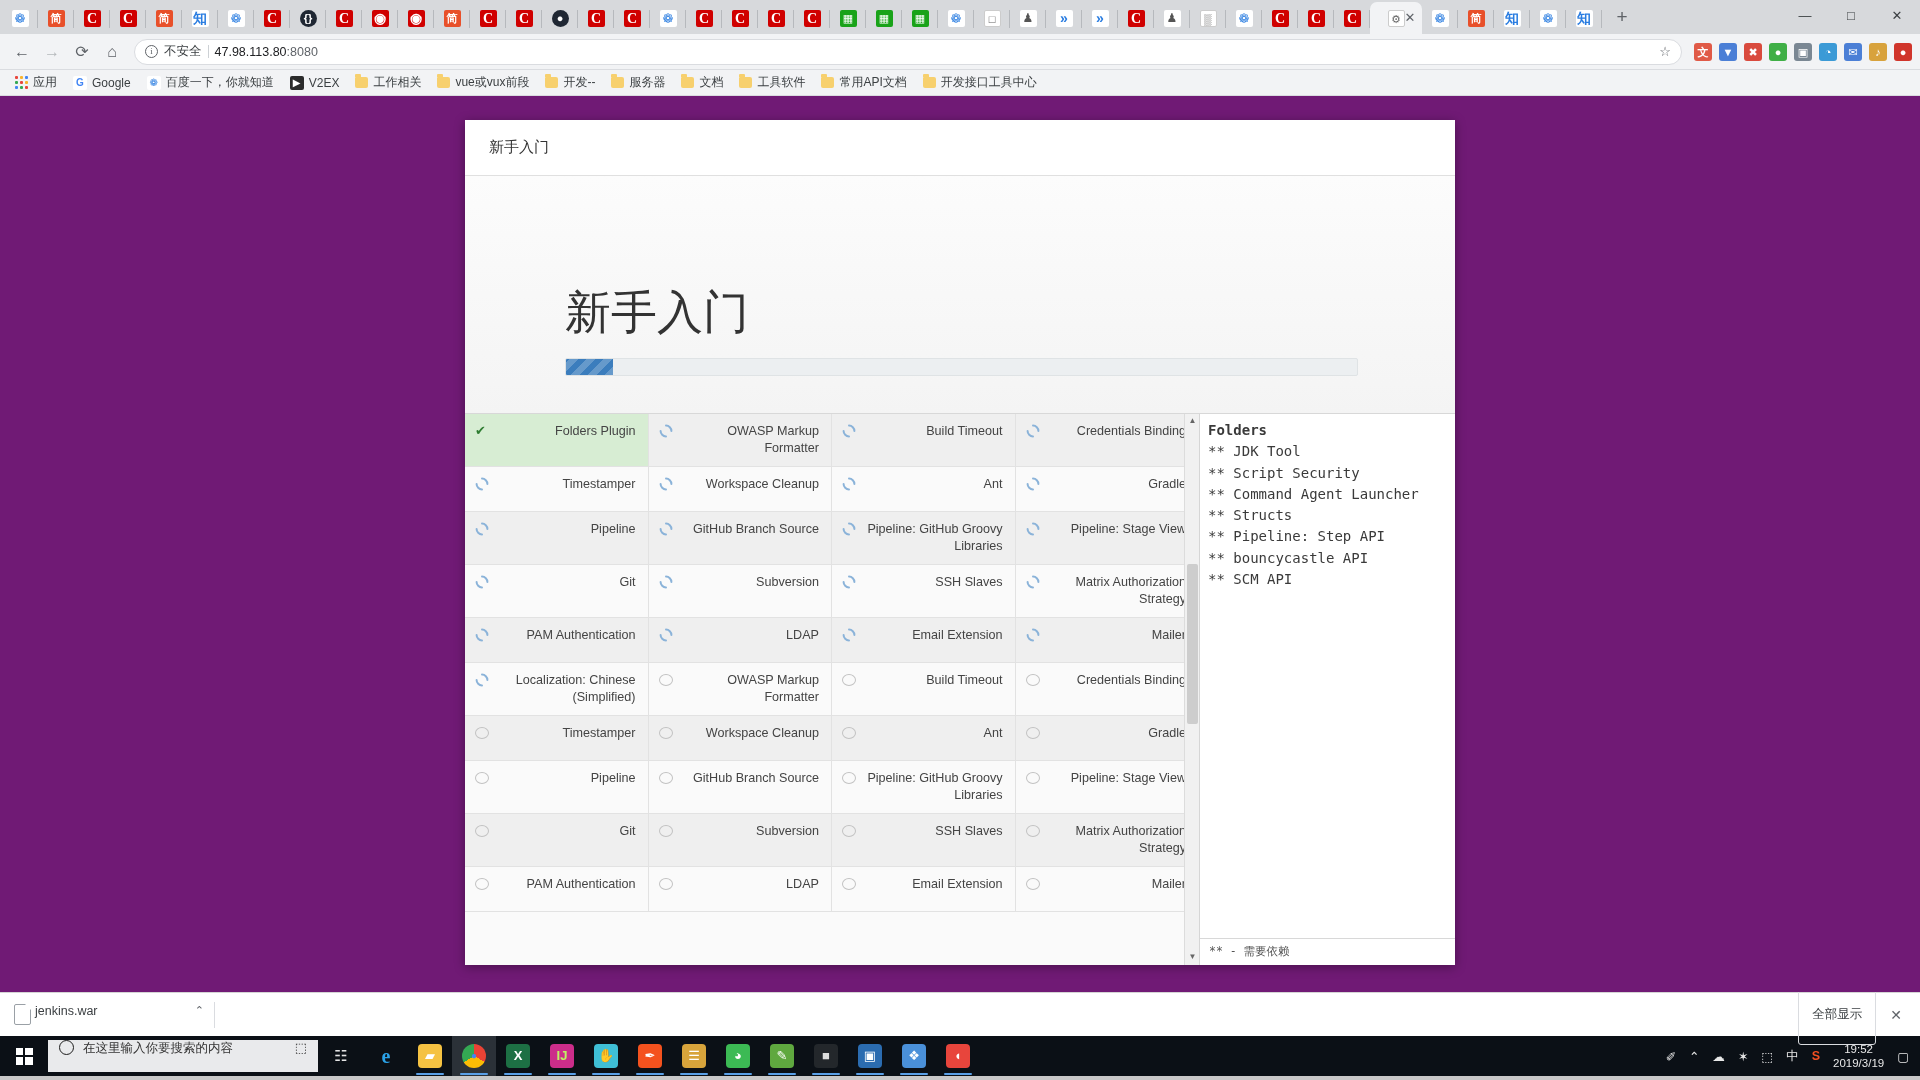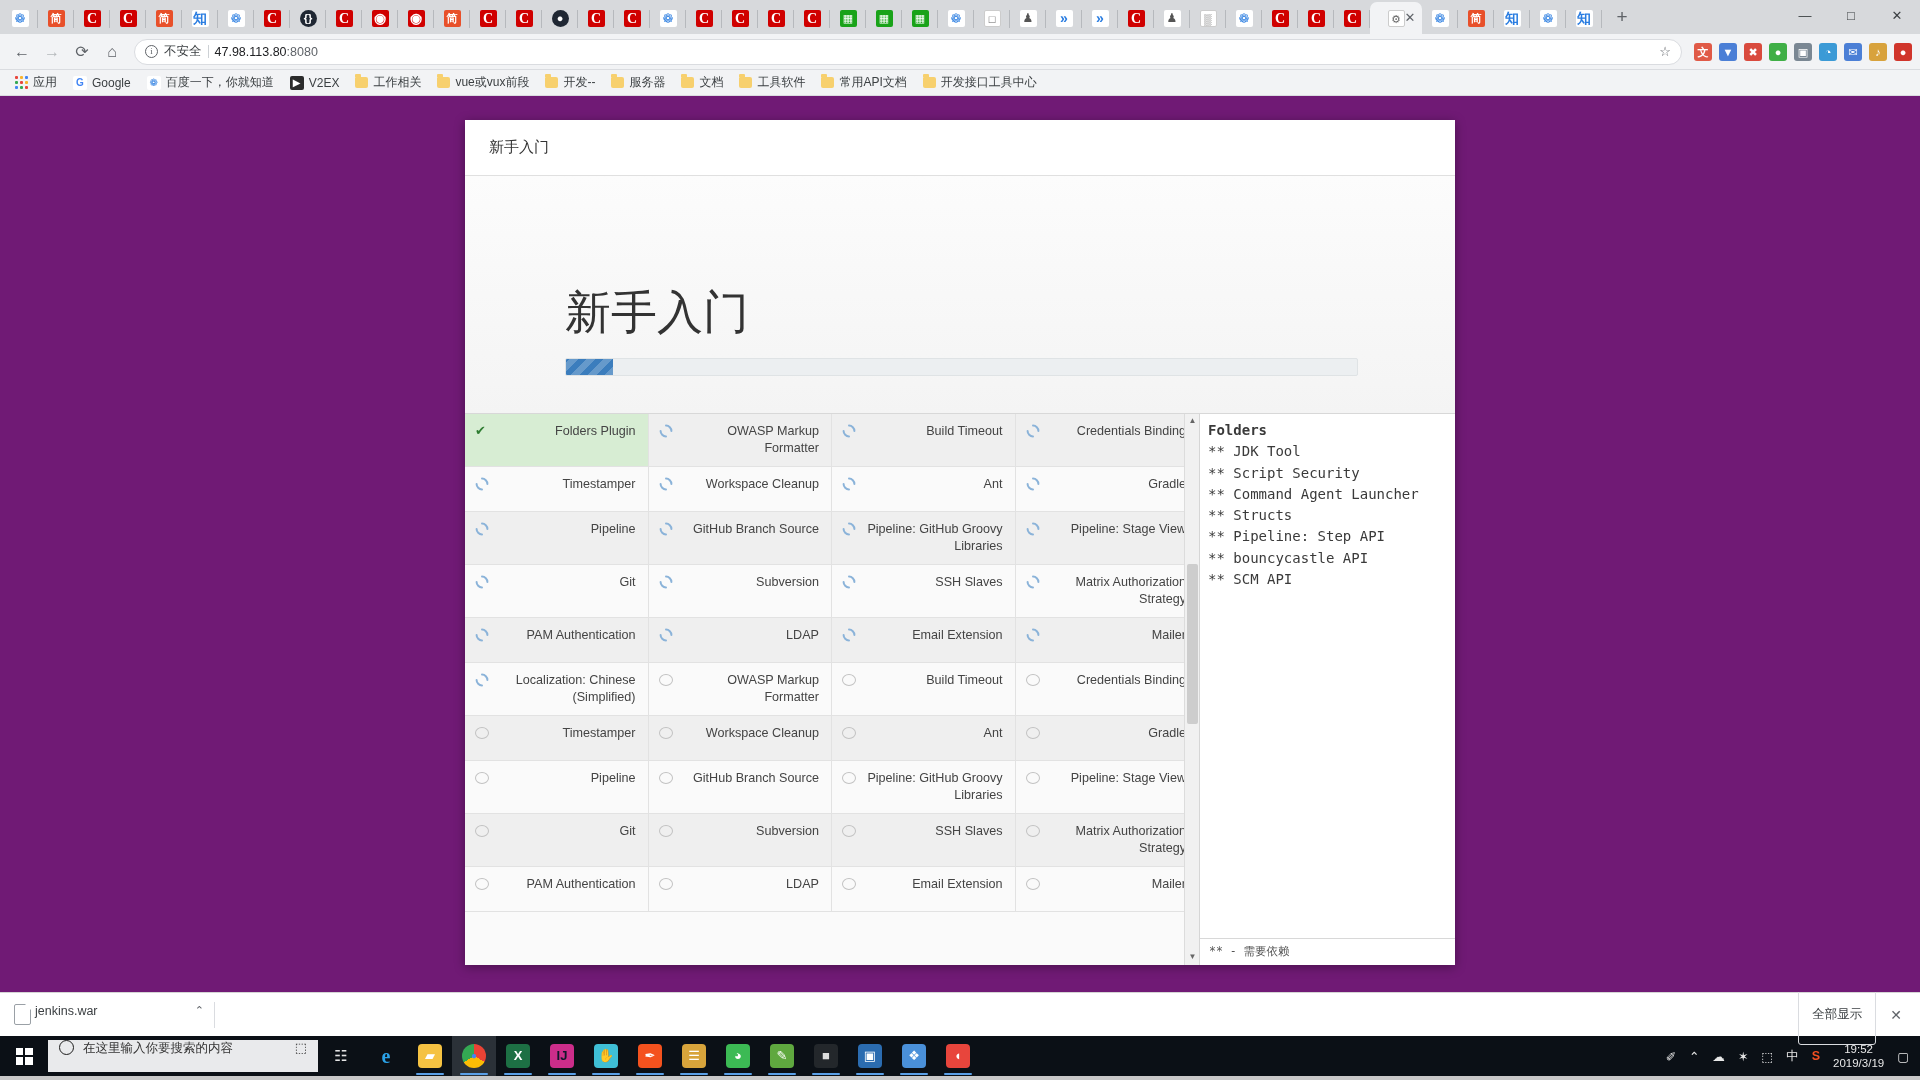--- a/index.html
+++ b/index.html
@@ -760,21 +760,21 @@
       <div class="tb-app running">
         <span class="appico" style="background: rgb(245, 194, 66); color: rgb(255, 255, 255);">▰</span>
       </div>
       <div class="tb-app running active">
         <span class="appico" style="background: conic-gradient(rgb(234, 67, 53) 0deg, rgb(234, 67, 53) 33%, rgb(251, 188, 5) 33%, rgb(251, 188, 5) 66%, rgb(52, 168, 83) 66%, rgb(52, 168, 83) 100%); color: rgb(66, 133, 244); border-radius: 50%; font-size: 10px;">●</span>
       </div>
       <div class="tb-app running">
         <span class="appico" style="background: rgb(29, 112, 68); color: rgb(255, 255, 255);">X</span>
       </div>
       <div class="tb-app running">
-        <span class="appico" style="background: rgb(204, 45, 138); color: #0f172a;">IJ</span>
+        <span class="appico" style="background: rgb(204, 45, 138); color: #bef264;">IJ</span>
       </div>
       <div class="tb-app running">
         <span class="appico" style="background: rgb(63, 191, 214); color: rgb(255, 255, 255);">✋</span>
       </div>
       <div class="tb-app running">
         <span class="appico" style="background: rgb(244, 82, 30); color: rgb(255, 255, 255);">✒</span>
       </div>
       <div class="tb-app running">
         <span class="appico" style="background: rgb(216, 164, 59); color: rgb(255, 255, 255);">☰</span>
       </div>

